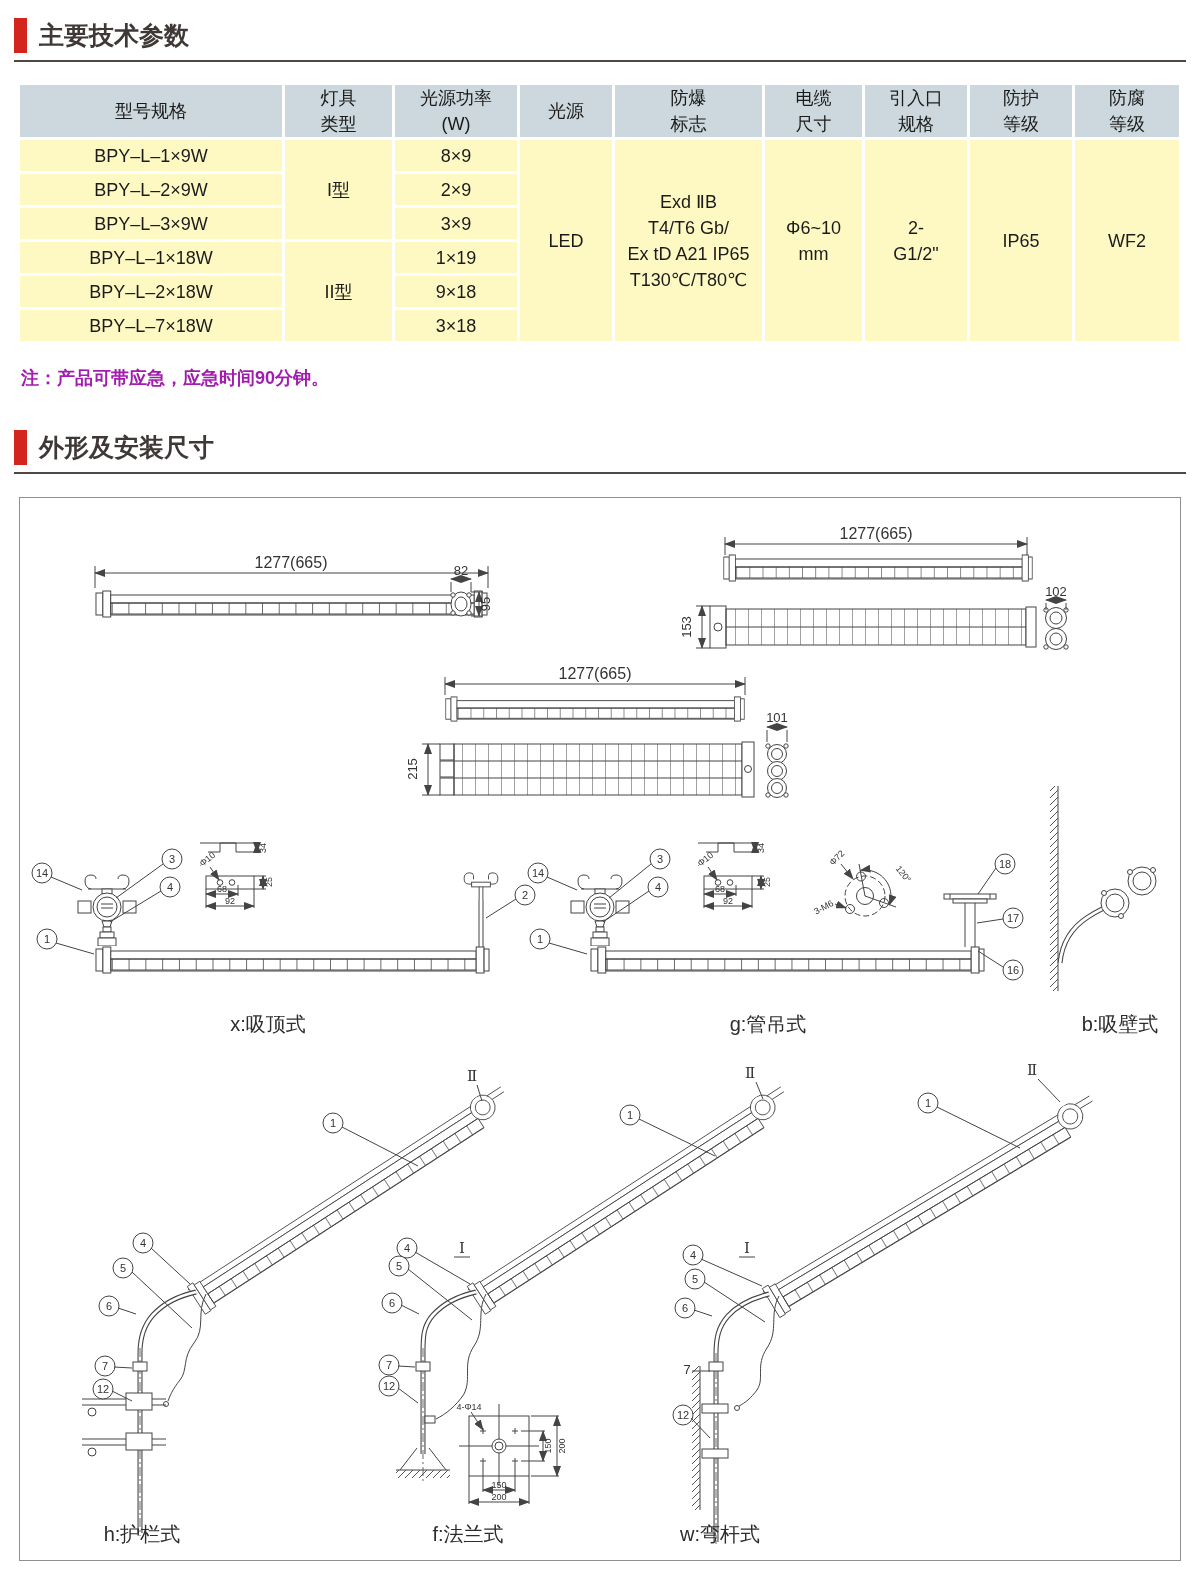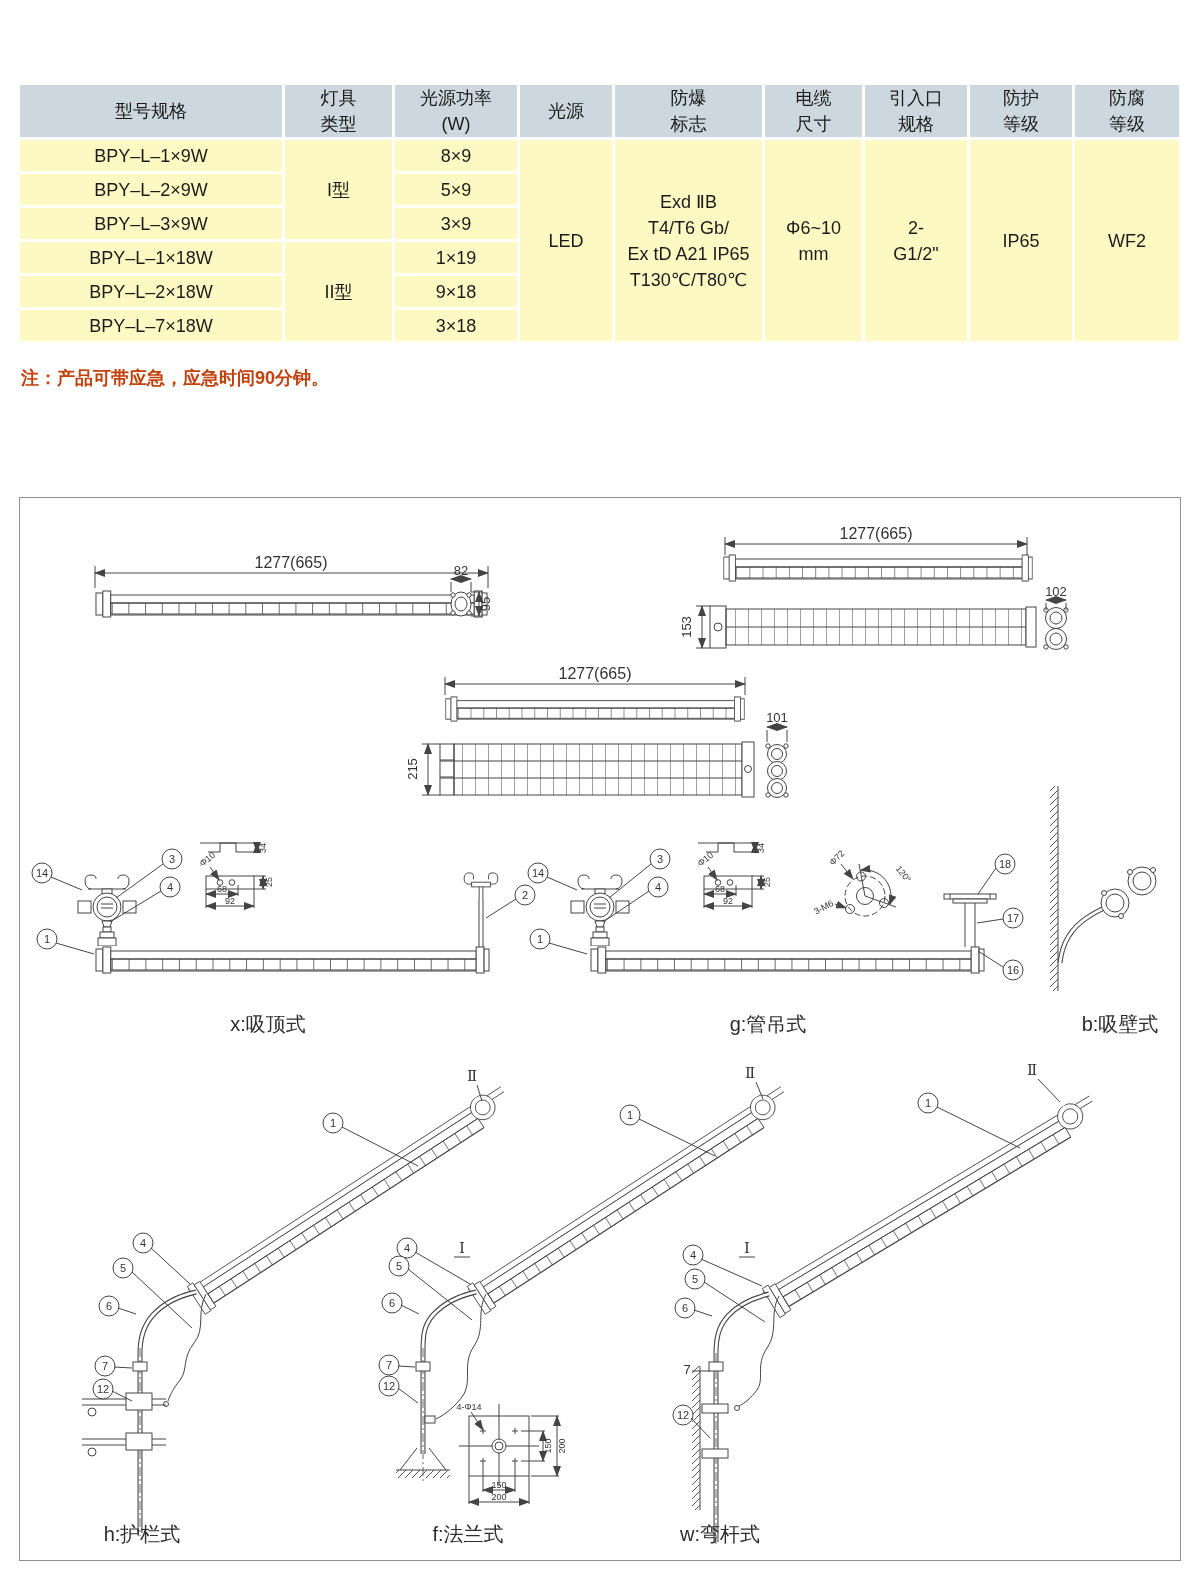--- a/index.html
+++ b/index.html
@@ -7,21 +7,21 @@
   .page{position:relative;width:1200px;height:1574px;background:#fff;overflow:hidden;}
   .sec{position:absolute;left:14px;right:14px;height:60px;}
   .sec .bar{position:absolute;left:0;top:2px;width:13px;height:35px;background:#d3251d;}
   .sec h2{margin:0;padding:0 0 0 25px;font-size:25px;line-height:38px;color:#3e3836;font-weight:bold;}
   .sec .rule{position:absolute;left:0;top:44px;width:100%;height:2px;background:#4e4844;}
   table.spec{position:absolute;left:17px;top:82px;width:1162px;border-collapse:collapse;table-layout:fixed;}
   table.spec th,table.spec td{border:3px solid #fff;background:#fef9c3;text-align:center;vertical-align:middle;
     font-size:18px;color:#1b1b1b;padding:0;white-space:pre-line;font-weight:normal;line-height:1.45;}
   table.spec thead th{background:#ccd8dd;height:52px;}
   table.spec tbody td{height:31px;}
-  .note{position:absolute;left:21px;top:366px;margin:0;font-size:18px;font-weight:bold;color:#c2410c;}
+  .note{position:absolute;left:21px;top:366px;margin:0;font-size:18px;font-weight:bold;color:#a21caf;}
   .drawbox{position:absolute;left:19px;top:497px;width:1160px;height:1062px;border:1px solid #8f8f8f;background:#fff;}
   svg{display:block;}
   .ln{stroke:#444;fill:none;stroke-width:1;}
   .fw{stroke:#444;fill:#fff;stroke-width:1;}
   .thick{stroke:#444;stroke-width:5;fill:none;}
   .over{stroke:#fff;stroke-width:2.8;fill:none;}
   .cl{stroke:#444;stroke-width:0.8;fill:none;stroke-dasharray:9 3 2 3;}
   .dim{stroke:#444;stroke-width:1;fill:none;}
   .dt{font-size:13px;fill:#333;text-anchor:middle;}
   .dtl{font-size:16px;fill:#333;text-anchor:middle;}
@@ -29,20 +29,25 @@
   .cot{font-size:11px;fill:#333;text-anchor:middle;}
   .co circle{stroke:#444;fill:#fff;stroke-width:1;}
   .lbl{font-size:20px;fill:#2d2d2d;text-anchor:middle;}
   .sm{font-size:15px;fill:#333;text-anchor:middle;font-family:"Liberation Serif","DejaVu Serif",serif;}
 </style>
 </head>
 <body>
 
 <div class="page">
 
+  <div class="sec" style="top:16px;">
+    <div class="bar"></div>
+    <h2>主要技术参数</h2>
+    <div class="rule"></div>
+  </div>
 
   <table class="spec">
     <colgroup>
       <col style="width:265px">
         <col style="width:110px">
         <col style="width:125px">
         <col style="width:95px">
       <col style="width:150px">
         <col style="width:100px">
         <col style="width:105px">
@@ -81,21 +86,21 @@
 T130℃/T80℃</td>
         <td rowspan="6">Φ6~10
 mm</td>
         <td rowspan="6">2-
 G1/2"</td>
         <td rowspan="6">IP65</td>
         <td rowspan="6">WF2</td>
       </tr>
       <tr>
         <td>BPY–L–2×9W</td>
-        <td>5×9</td>
+        <td>2×9</td>
       </tr>
       <tr>
         <td>BPY–L–3×9W</td>
         <td>3×9</td>
       </tr>
       <tr>
         <td>BPY–L–1×18W</td>
         <td rowspan="3">II型</td>
         <td>1×19</td>
       </tr>
@@ -105,20 +110,25 @@
       </tr>
       <tr>
         <td>BPY–L–7×18W</td>
         <td>3×18</td>
       </tr>
     </tbody>
   </table>
 
   <p class="note">注：产品可带应急，应急时间90分钟。</p>
 
+  <div class="sec" style="top:428px;">
+    <div class="bar"></div>
+    <h2>外形及安装尺寸</h2>
+    <div class="rule"></div>
+  </div>
 
   <div class="drawbox">
   <svg viewBox="0 0 1160 1062" width="1160" height="1062">
     <defs>
       <marker id="ar" markerWidth="11" markerHeight="8" refX="10" refY="4" orient="auto-start-reverse" markerUnits="userSpaceOnUse">
         <path d="M0,0 L11,4 L0,8 z" fill="#444"></path>
       </marker>
       <pattern id="bars" width="17" height="4" patternUnits="userSpaceOnUse">
         <path d="M0,0 V4" stroke="#444" stroke-width="1.6"></path>
       </pattern>

